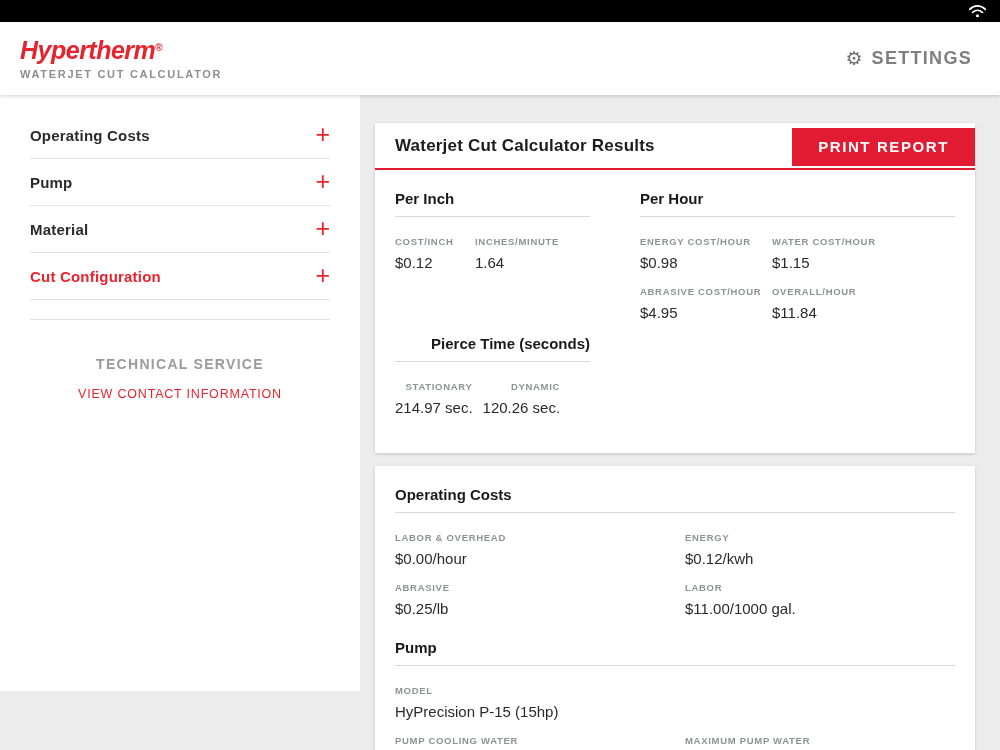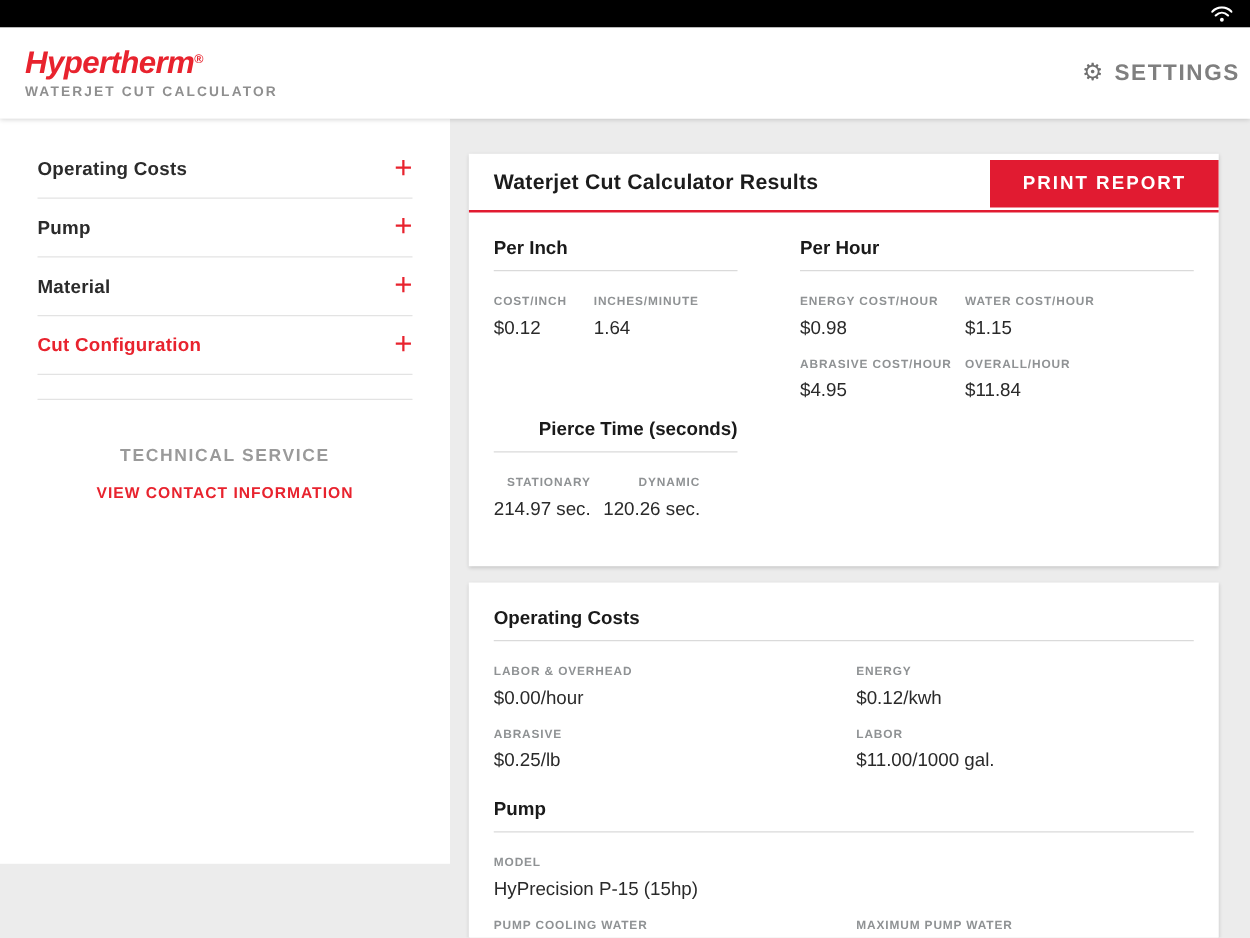--- a/index.html
+++ b/index.html
@@ -14,21 +14,21 @@
   .topbar {
     height: 22px; background: #000;
     display: flex; align-items: center; justify-content: flex-end;
     padding: 0 14px;
   }
 
   
   .header {
     height: 73px; background: #fff;
     display: flex; align-items: center; justify-content: space-between;
-    padding: 0 8px 0 20px;
+    padding: 0 28px 0 20px;
     position: relative; z-index: 5;
     box-shadow: 0 1px 4px rgba(0,0,0,.18);
   }
   .logo {
     color: #e8232e; font-size: 25px; font-weight: bold; font-style: italic;
     letter-spacing: -0.5px; line-height: 1;
   }
   .logo sup { font-size: 10px; font-style: normal; vertical-align: 8px; }
   .subtitle {
     margin-top: 5px; font-size: 11px; font-weight: bold;
@@ -57,21 +57,21 @@
     height: 47px; display: flex; align-items: center; justify-content: space-between;
     border-bottom: 1px solid #e3e3e3; cursor: pointer;
   }
   .side-item .lbl { font-size: 15px; font-weight: bold; color: #2b2b2b; letter-spacing: .2px; }
   .side-item.active .lbl { color: #e8232e; }
   .plus { color: #e8232e; font-size: 25px; font-weight: 300; line-height: 1; margin-top: -2px; }
   .spacer-line { height: 20px; border-bottom: 1px solid #e3e3e3; }
   .side-footer { margin-top: 36px; text-align: center; }
   .tech-label { font-size: 14px; font-weight: bold; color: #9a9a9a; letter-spacing: 1.3px; }
   .contact-link {
-    display: inline-block; margin-top: 15px; font-size: 12.5px; font-weight: bold;
+    display: inline-block; margin-top: 15px; font-size: 12.5px; font-weight: normal;
     color: #e8232e; letter-spacing: .8px; cursor: pointer; text-align: right;
   }
 
   
   .main { flex: 1; padding: 28px 25px 0 15px; }
   .card { background: #fff; box-shadow: 0 1px 3px rgba(0,0,0,.16); }
 
   .results-card { height: 330px; margin-bottom: 13px; overflow: hidden; }
   .card-head {
     height: 45px; display: flex; align-items: center; justify-content: space-between;

